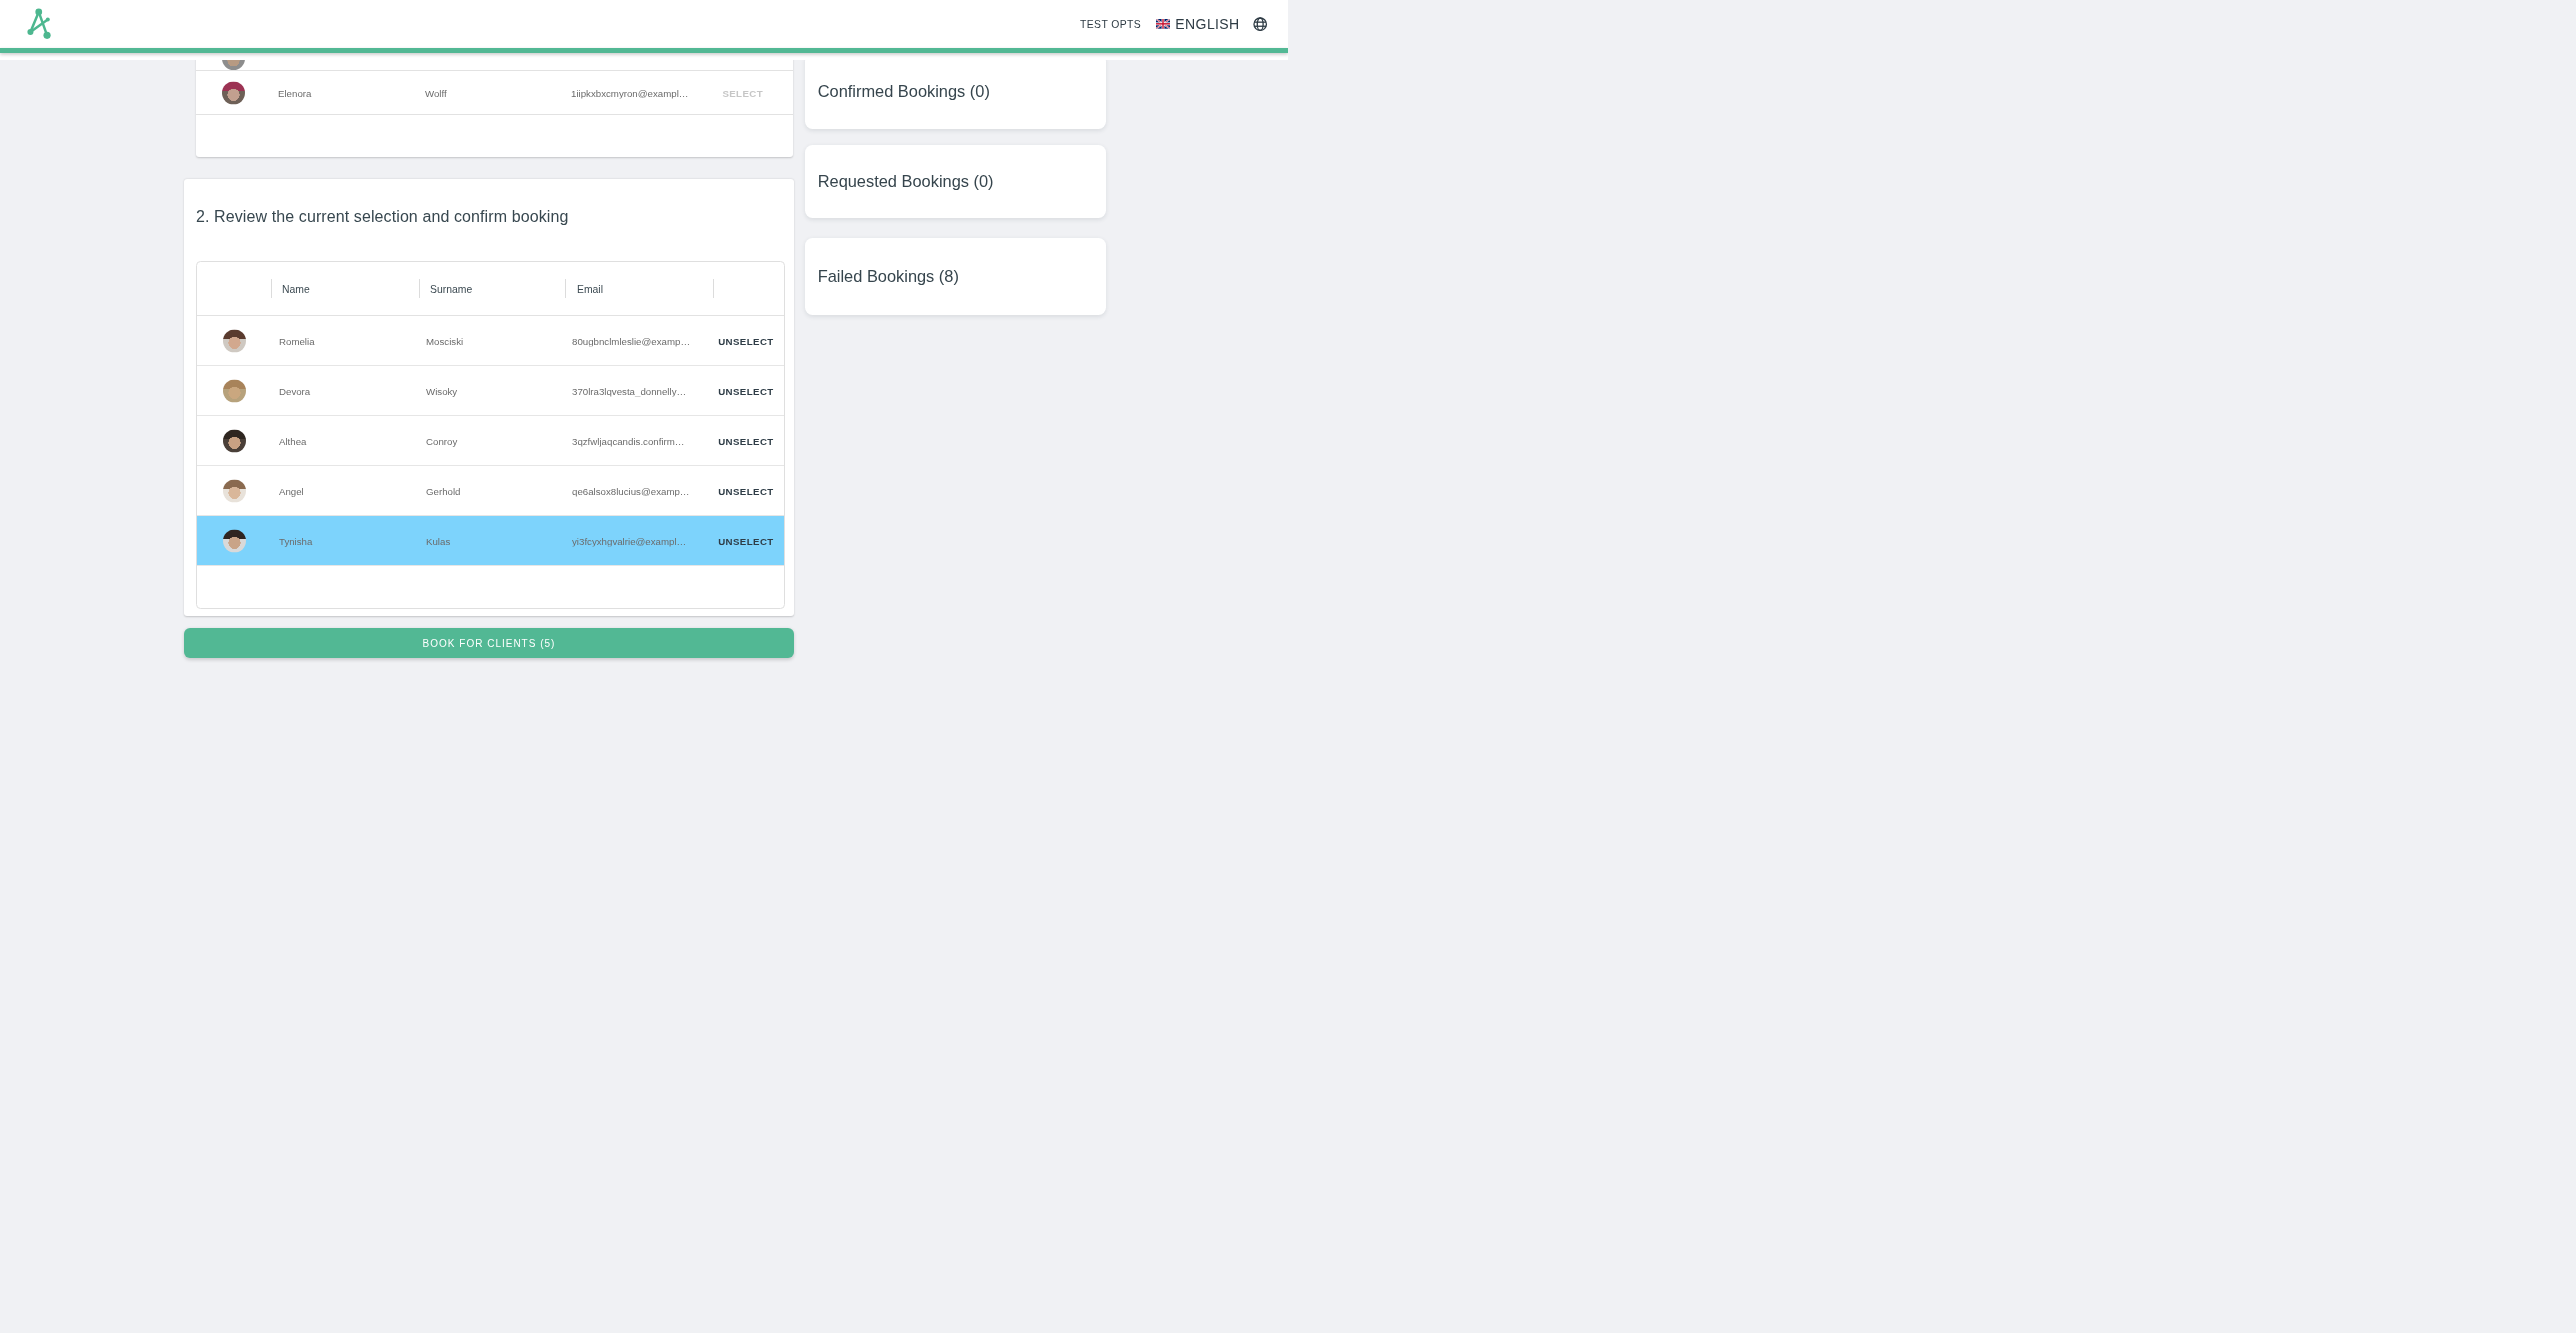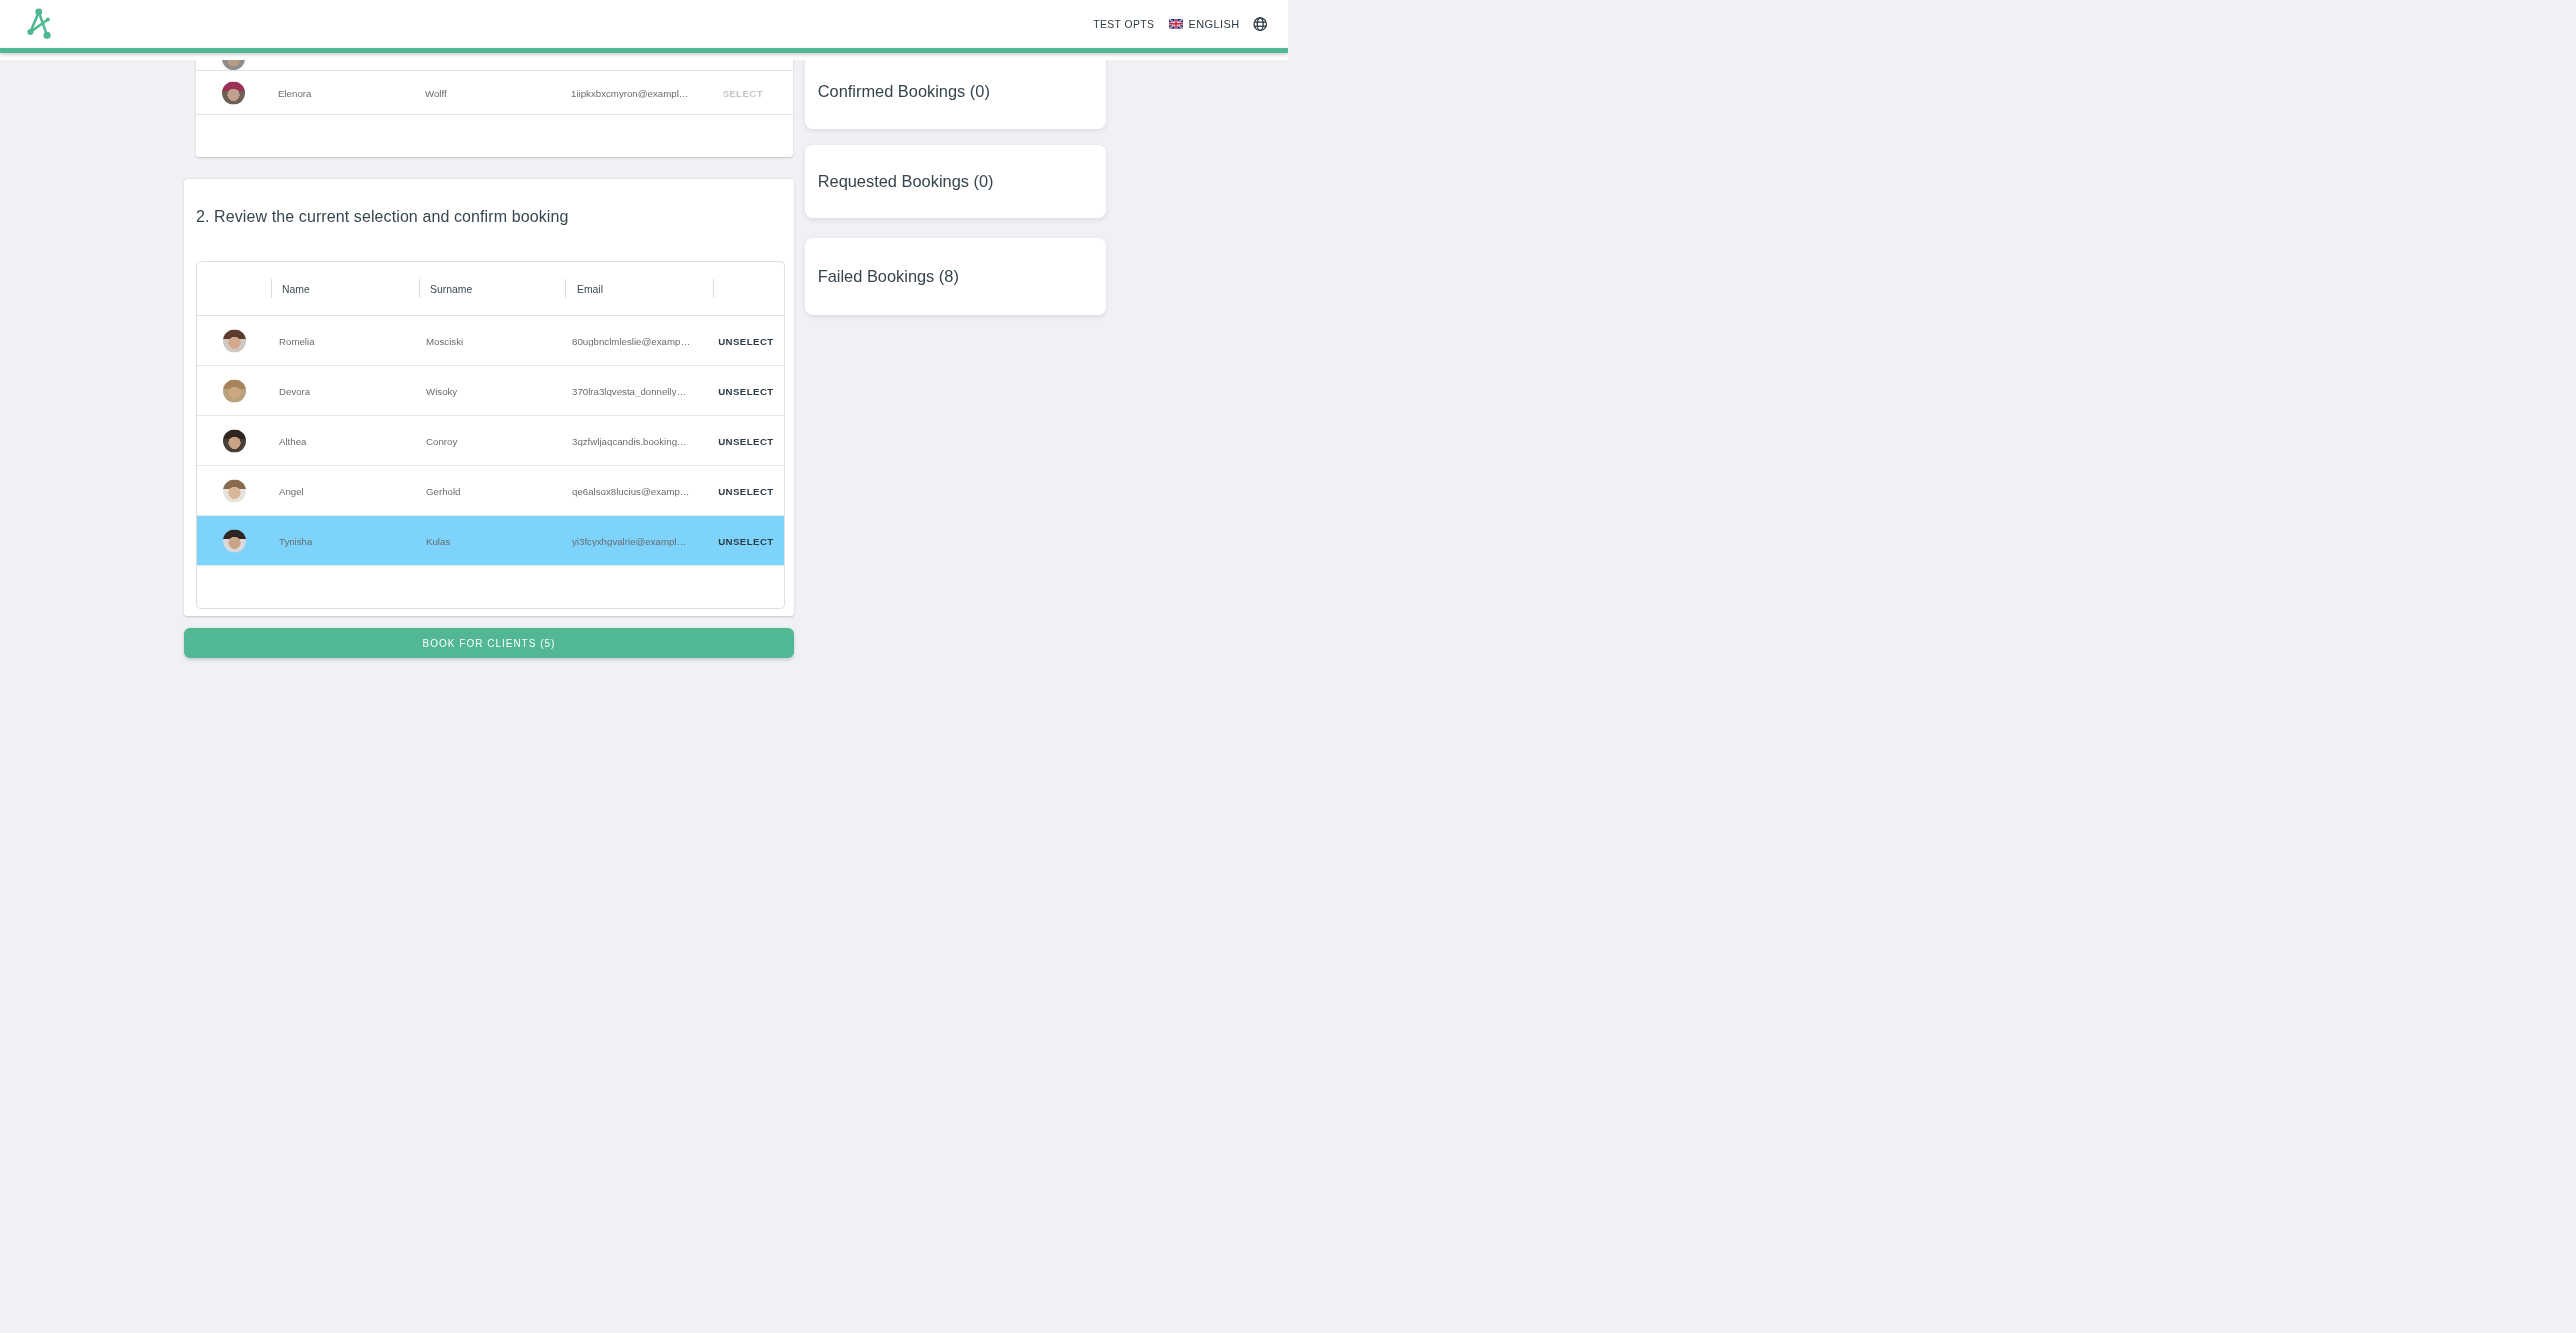--- a/index.html
+++ b/index.html
@@ -26,21 +26,21 @@
     position:absolute; right:20px; top:0; height:48px;
     display:flex; align-items:center; z-index:21;
   }
   .test-opts {
     font-size:10.4px; font-weight:500; letter-spacing:0.4px; color:#2e3b44;
     margin-right:15px; cursor:pointer; background:none; border:none;
     font-family:inherit; text-transform:uppercase;
   }
   .lang { display:flex; align-items:center; gap:5.2px; margin-right:12px; cursor:pointer; }
   .flag { width:14px; height:9.7px; border-radius:1.5px; display:block; }
-  .lang-label { font-size:11px; font-weight:500; letter-spacing:0.4px; color:#2e3b44; }
+  .lang-label { font-size:14px; font-weight:500; letter-spacing:0.4px; color:#2e3b44; }
   .globe { width:16.4px; height:16.4px; cursor:pointer; }
 
   
   .card {
     position:absolute; background:#fff; border-radius:3px;
     box-shadow:0 0.7px 2.2px rgba(0,0,0,0.12), 0 0.7px 1.5px rgba(0,0,0,0.07);
   }
   .top-card { left:196px; top:13.4px; width:597px; height:144px; z-index:1; }
   .review-card { left:184px; top:179px; width:610px; height:437px; z-index:1; }
 
@@ -212,21 +212,21 @@
     <div class="avatar" style="background: radial-gradient(circle at 50% 58%, rgb(202, 167, 127) 0px, rgb(202, 167, 127) 34%, rgba(0, 0, 0, 0) 35%), linear-gradient(rgb(168, 131, 90) 0px, rgb(168, 131, 90) 42%, rgb(183, 162, 124) 42%, rgb(183, 162, 124) 100%);"></div>
     <span class="cell col-name">Devora</span>
     <span class="cell col-surname">Wisoky</span>
     <span class="cell col-email">370lra3lqvesta_donnelly…</span>
     <button class="action-btn">UNSELECT</button>
   </div>
         <div class="t-row">
     <div class="avatar" style="background: radial-gradient(circle at 50% 58%, rgb(201, 161, 131) 0px, rgb(201, 161, 131) 34%, rgba(0, 0, 0, 0) 35%), linear-gradient(rgb(47, 38, 32) 0px, rgb(47, 38, 32) 42%, rgb(74, 63, 56) 42%, rgb(74, 63, 56) 100%);"></div>
     <span class="cell col-name">Althea</span>
     <span class="cell col-surname">Conroy</span>
-    <span class="cell col-email">3qzfwljaqcandis.booking…</span>
+    <span class="cell col-email">3qzfwljaqcandis.confirm…</span>
     <button class="action-btn">UNSELECT</button>
   </div>
         <div class="t-row">
     <div class="avatar" style="background: radial-gradient(circle at 50% 58%, rgb(217, 183, 154) 0px, rgb(217, 183, 154) 34%, rgba(0, 0, 0, 0) 35%), linear-gradient(rgb(138, 106, 79) 0px, rgb(138, 106, 79) 42%, rgb(232, 226, 218) 42%, rgb(232, 226, 218) 100%);"></div>
     <span class="cell col-name">Angel</span>
     <span class="cell col-surname">Gerhold</span>
     <span class="cell col-email">qe6alsox8lucius@examp…</span>
     <button class="action-btn">UNSELECT</button>
   </div>
         <div class="t-row highlighted">

